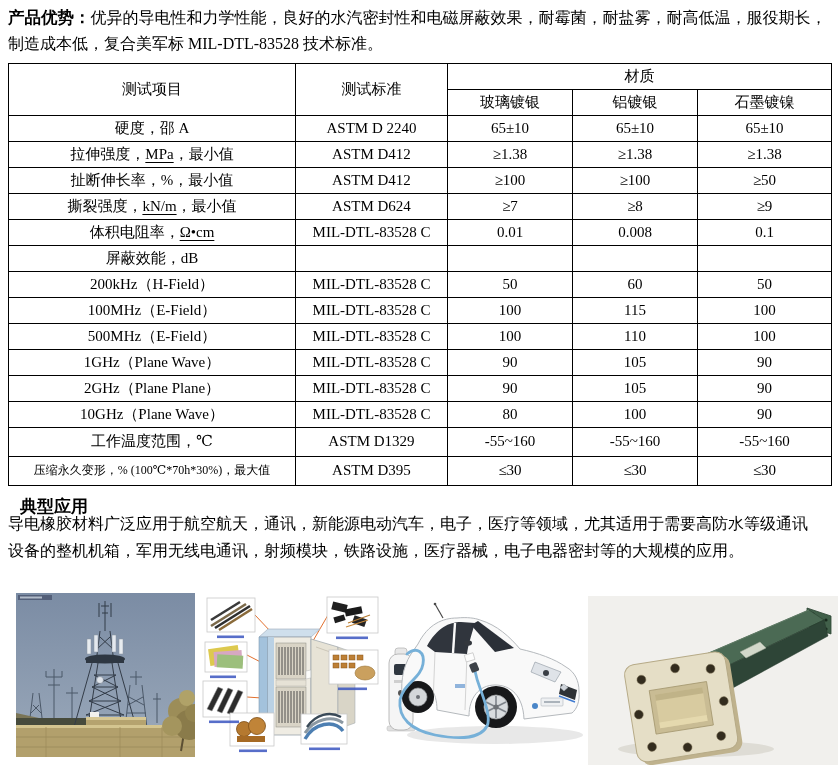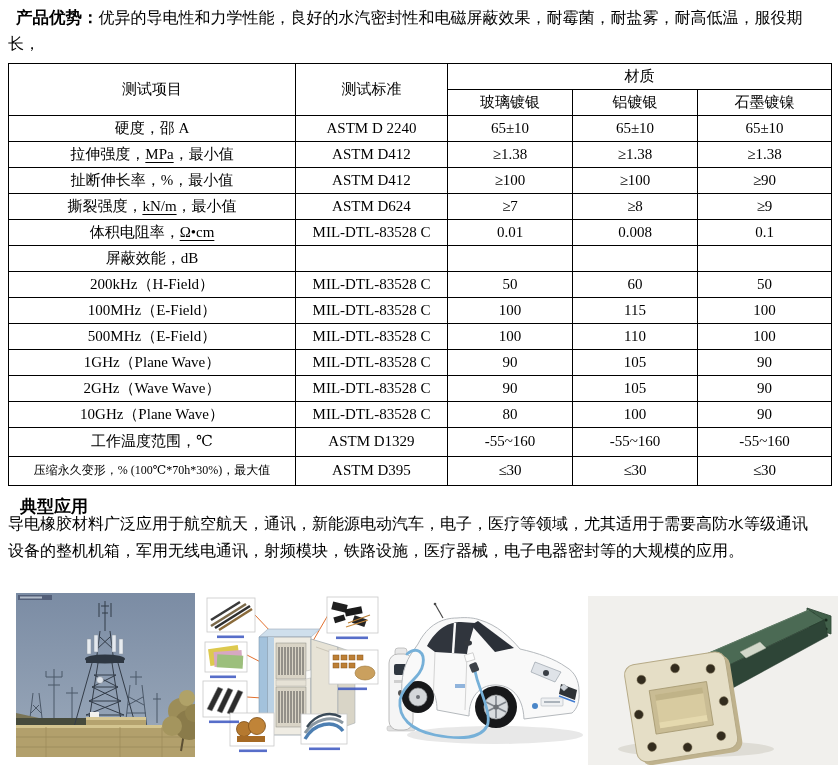--- a/index.html
+++ b/index.html
@@ -1,20 +1,20 @@
 <!DOCTYPE html>
 <html><head>
 <meta charset="utf-8">
 <style>
   html,body{margin:0;padding:0;background:#fff;}
   .page{position:relative;width:838px;height:773px;background:#fff;color:#000;
         font-family:"Liberation Serif","DejaVu Serif",serif;overflow:hidden;}
 
   .intro{position:absolute;left:8px;top:5px;width:826px;font-size:16px;line-height:26px;}
-  .intro .lead{font-weight:bold;font-size:16.5px;margin-left:8px;}
+  .intro .lead{font-weight:bold;font-size:16.5px;}
 
   table.spec{position:absolute;left:8px;top:63px;width:823px;border-collapse:collapse;table-layout:fixed;}
   .spec th,.spec td{border:1px solid #000;font-weight:normal;font-size:15px;text-align:center;
         vertical-align:middle;padding:0 1px;height:25px;line-height:1.15;overflow:hidden;white-space:nowrap;}
   .spec tr.tall th,.spec tr.tall td{height:28px;}
   .spec td.small{font-size:12px;}
   .spell{text-decoration-line:underline;text-decoration-style:wavy;text-decoration-color:#e00000;
          text-decoration-thickness:1px;text-underline-offset:3px;text-decoration:underline;}
 
   .apps-heading{position:absolute;left:8px;top:483px;font-size:17px;font-weight:bold;margin:12px;}
@@ -27,20 +27,21 @@
   #fig-car{left:383px;top:592px;}
   #fig-waveguide{left:588px;top:596px;}
 </style>
 </head>
 <body>
 
 <div class="page">
 
   <div class="intro">
     <div><span class="lead">产品优势：</span><span>优异的导电性和力学性能，良好的水汽密封性和电磁屏蔽效果，耐霉菌，耐盐雾，耐高低温，服役期长，</span></div>
+    <div>制造成本低，复合美军标 MIL-DTL-83528 技术标准。</div>
   </div>
 
   <table class="spec">
     <colgroup>
       <col style="width:287px">
         <col style="width:152px">
         <col style="width:125px">
         <col style="width:125px">
         <col style="width:134px">
     </colgroup>
@@ -69,21 +70,21 @@
           <td>ASTM D412</td>
           <td>≥1.38</td>
           <td>≥1.38</td>
           <td>≥1.38</td>
         </tr>
         <tr>
           <td><span>扯断伸长率，%，最小值</span></td>
           <td>ASTM D412</td>
           <td>≥100</td>
           <td>≥100</td>
-          <td>≥90</td>
+          <td>≥50</td>
         </tr>
         <tr>
           <td><span>撕裂强度，</span><span class="spell">kN/m</span><span>，最小值</span></td>
           <td>ASTM D624</td>
           <td>≥7</td>
           <td>≥8</td>
           <td>≥9</td>
         </tr>
         <tr>
           <td><span>体积电阻率，</span><span class="spell">Ω•cm</span></td>
@@ -121,21 +122,21 @@
           <td>100</td>
         </tr>
         <tr>
           <td><span>1GHz（Plane Wave）</span></td>
           <td>MIL-DTL-83528 C</td>
           <td>90</td>
           <td>105</td>
           <td>90</td>
         </tr>
         <tr>
-          <td><span>2GHz（Wave Wave）</span></td>
+          <td><span>2GHz（Plane Plane）</span></td>
           <td>MIL-DTL-83528 C</td>
           <td>90</td>
           <td>105</td>
           <td>90</td>
         </tr>
         <tr>
           <td><span>10GHz（Plane Wave）</span></td>
           <td>MIL-DTL-83528 C</td>
           <td>80</td>
           <td>100</td>

